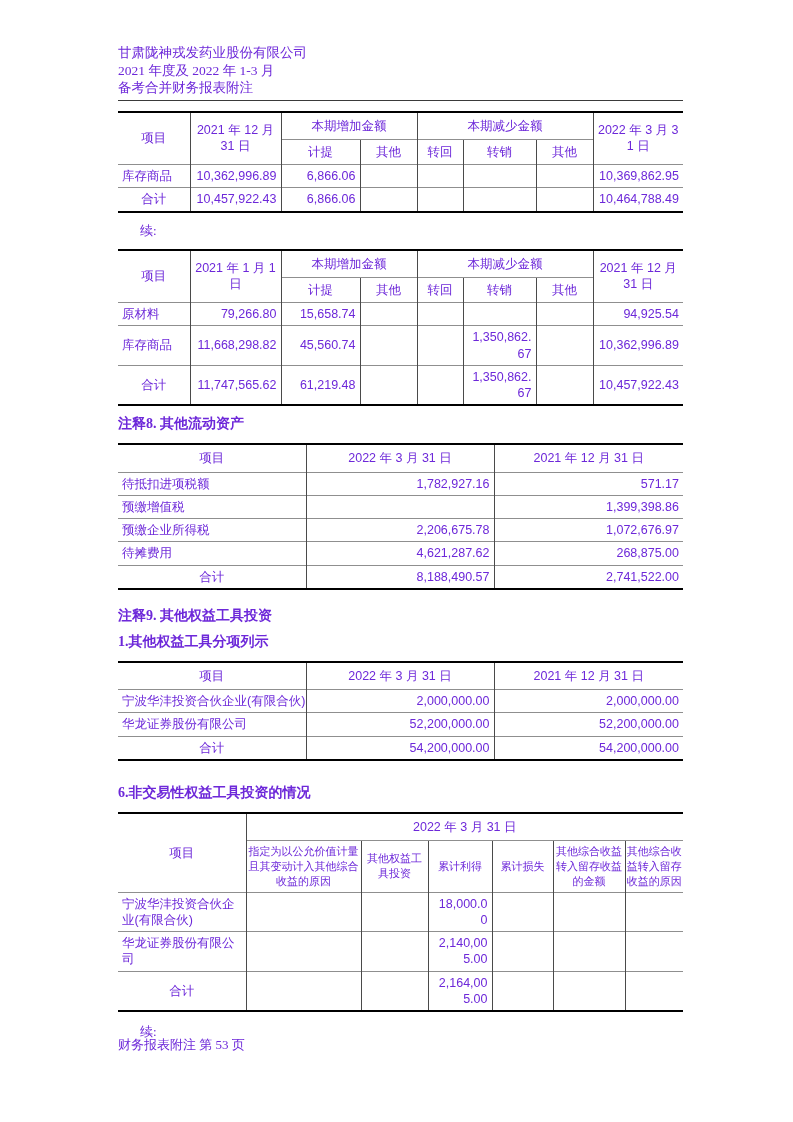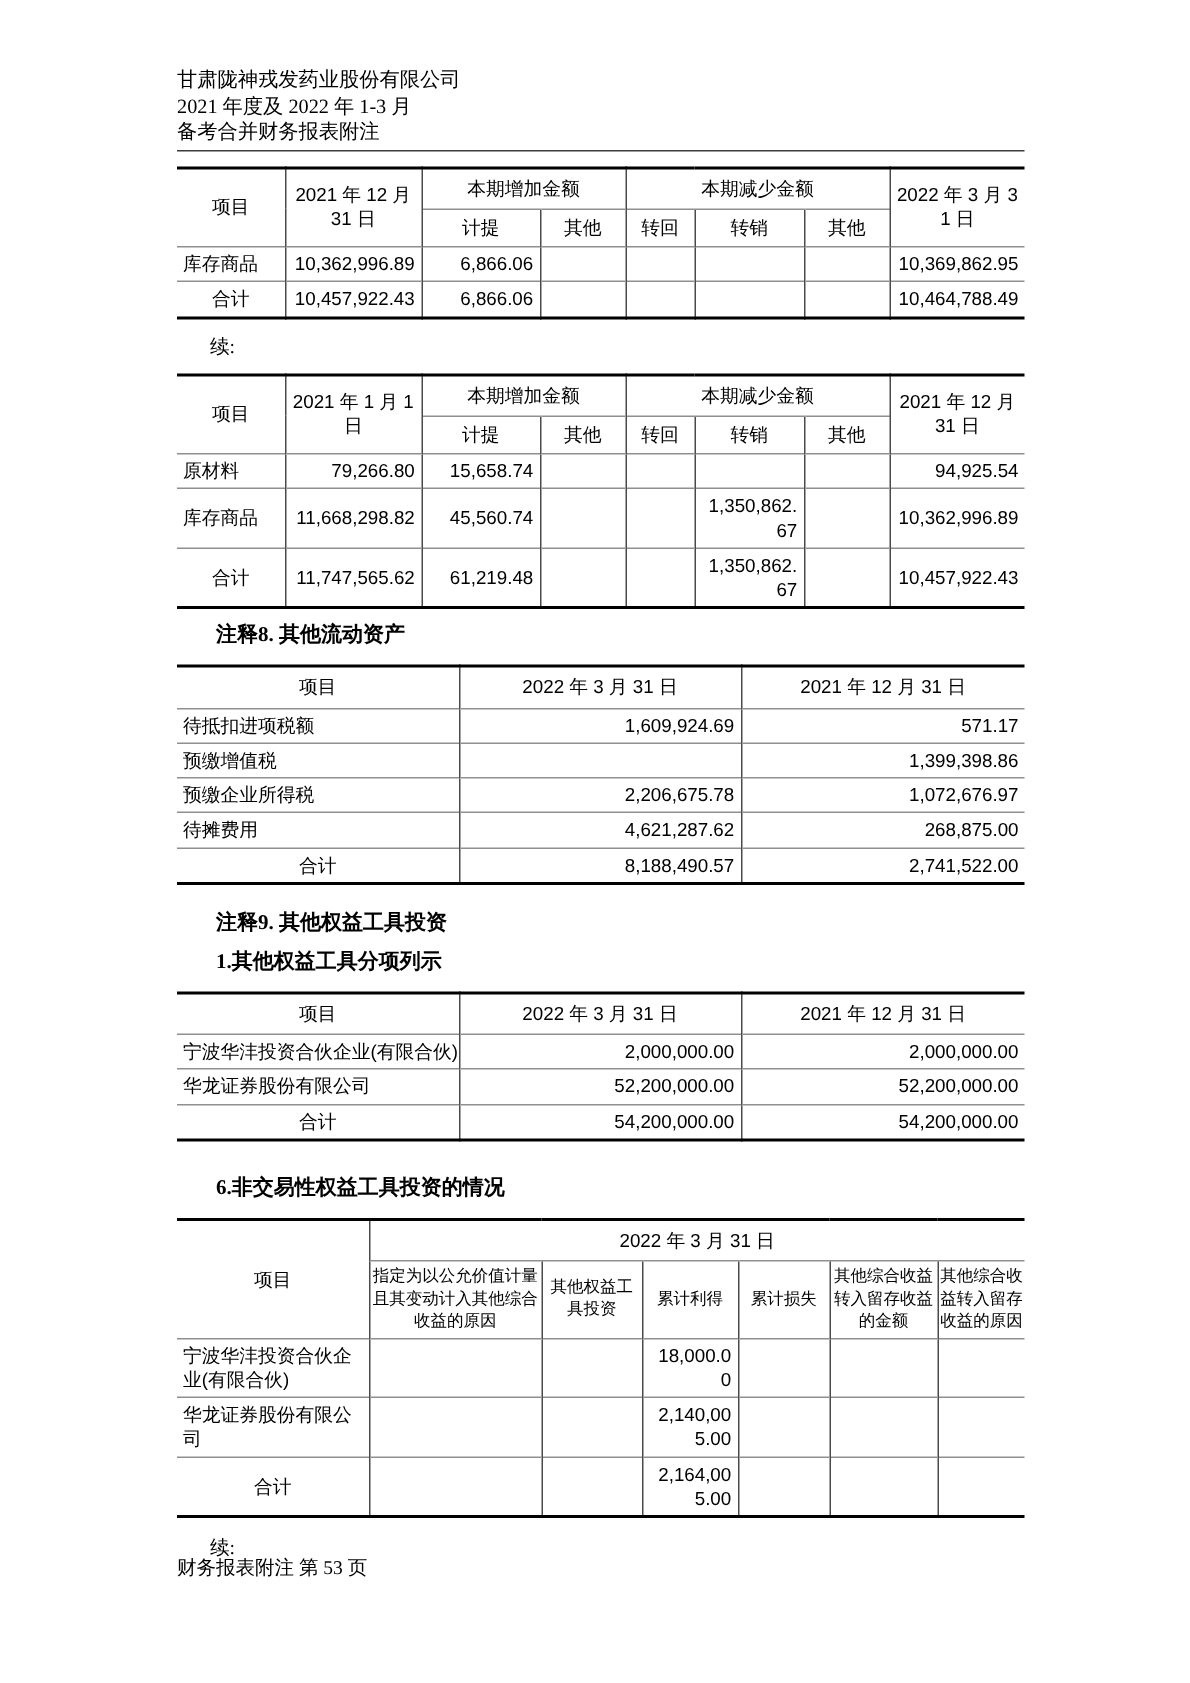--- a/index.html
+++ b/index.html
@@ -1,28 +1,28 @@
 <!DOCTYPE html>
 <html><head>
 <meta charset="utf-8">
 <style>
   html,body { margin:0; padding:0; background:#ffffff; }
   .page {
     position:relative; width:733px; height:1122px; background:#ffffff;
-    font-family:"Liberation Serif","DejaVu Serif",serif; color:#000000;
+    font-family:"Liberation Serif","DejaVu Serif",serif; color:#6d28d9;
     overflow:hidden;
   }
   .content { width:565px; margin-left:118px; padding-top:44px; }
 
   .doc-header { font-size:13.5px; line-height:17.5px; padding-bottom:3px; border-bottom:1px solid #3a3a3a; }
 
   .cont { font-size:13px; margin-left:22px; margin-top:9px; height:17px; }
   .cont2 { margin-top:11px; }
 
-  .sec-title { font-weight:bold; font-size:14px; line-height:19px; margin-left:26px; font-family:"Liberation Serif","DejaVu Serif",serif; }
+  .sec-title { font-weight:bold; font-size:14px; line-height:19px; font-family:"Liberation Serif","DejaVu Serif",serif; }
   .mt-note8 { margin-top:8px; }
   .mt-note9 { margin-top:16px; }
   .mt-sub { margin-top:7px; }
   .mt-sub2 { margin-top:22px; }
 
   table.t {
     border-collapse:collapse; table-layout:fixed; width:565px;
     border-top:2.5px solid #000; border-bottom:2.5px solid #000;
     font-size:12.5px; font-family:"Liberation Sans","DejaVu Sans",sans-serif;
     margin-top:10px;
@@ -185,21 +185,21 @@
           <col style="width:189px">
         </colgroup>
       <tbody>
           <tr class="hr1">
         <td class="c nb">项目</td>
         <td class="c">2022 年 3 月 31 日</td>
         <td class="c">2021 年 12 月 31 日</td>
       </tr>
       <tr class="bt">
         <td class="item nb">待抵扣进项税额</td>
-        <td class="num">1,609,924.69</td>
+        <td class="num">1,782,927.16</td>
         <td class="num">571.17</td>
       </tr>
       <tr class="bt">
         <td class="item nb">预缴增值税</td>
         <td class="num"></td>
         <td class="num">1,399,398.86</td>
       </tr>
       <tr class="bt">
         <td class="item nb">预缴企业所得税</td>
         <td class="num">2,206,675.78</td>

